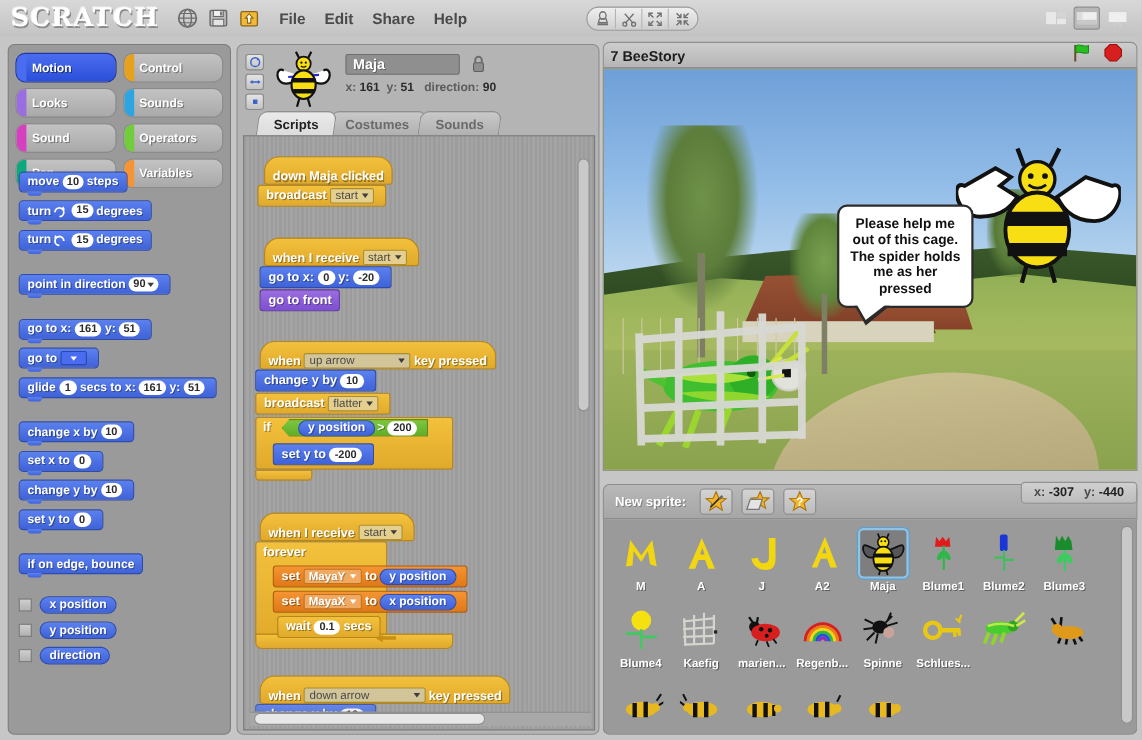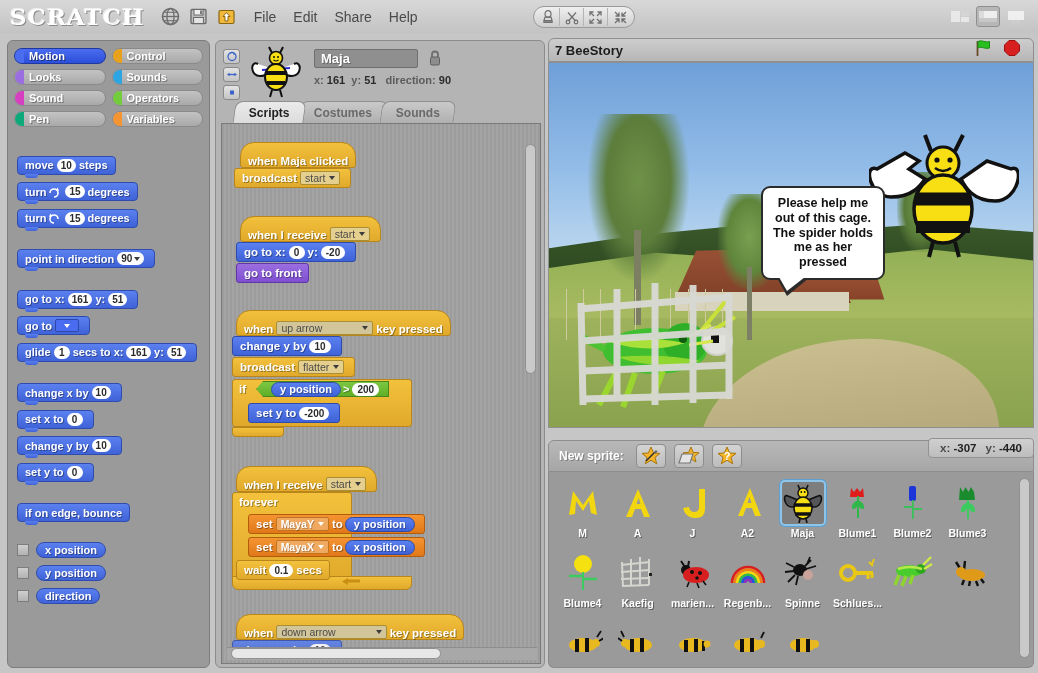--- a/index.html
+++ b/index.html
@@ -13,40 +13,40 @@
 
   
   .menubar { position:absolute; left:0; top:0; width:1038px; height:33px;
     background:linear-gradient(#d8d8d8,#c3c3c3); display:flex; align-items:center; }
   .logo { margin-left:10px; font-family:"DejaVu Serif", serif; font-size:23px;
     font-weight:bold; color:#ffffff; letter-spacing:1px;
     text-shadow:1px 1px 0 #8a8a8a, -1px -1px 0 #efefef; }
   .mb-icons { display:flex; align-items:center; gap:9px; margin-left:16px; }
   .mb-ico { width:19px; height:19px; position:relative; }
   .menu-items { display:flex; gap:17px; margin-left:18px; font-size:14px;
-    font-weight:normal; color:#4a4a4a; }
+    font-weight:bold; color:#4a4a4a; }
   .menu-items span { cursor:default; }
   .toolgrp { position:absolute; left:533px; top:6px; height:22px;
     display:flex; align-items:center; background:linear-gradient(#efefef,#cfcfcf);
     border:1px solid #9a9a9a; border-radius:11px; padding:0 2px; }
   .toolbtn { width:24px; height:18px; display:flex; align-items:center;
     justify-content:center; border-right:1px solid #b4b4b4; }
   .toolbtn:last-child { border-right:none; }
   .viewgrp { position:absolute; right:10px; top:6px; display:flex;
     align-items:center; gap:4px; }
   .viewbtn { width:24px; height:21px; display:flex; align-items:center;
     justify-content:center; }
   .viewbtn.sel { background:#b7b7b7; border:1px solid #8f8f8f; border-radius:3px; }
 
   
   .palette-panel { position:absolute; left:7px; top:40px; width:203px; height:628px;
     background:#9a9a9a; border:1px solid #7d7d7d; border-radius:6px; }
   .cat-grid { padding:7px 6px 4px 6px; display:grid; grid-template-columns:1fr 1fr;
     gap:5px 6px; }
-  .catbtn { height:16px; border-radius:9px; position:relative;
+  .catbtn { height:27px; border-radius:9px; position:relative;
     background:linear-gradient(#c3c3c3,#a9a9a9); border:1px solid #8a8a8a;
     display:flex; align-items:center; overflow:hidden; }
   .catbtn.active { background:linear-gradient(#4a6cf0,#2b4fd8); border-color:#20379e; }
   .catbtn .swatch { width:9px; height:100%; flex:0 0 9px; }
   .catbtn .clabel { font-size:11px; font-weight:bold; color:#ffffff; margin-left:5px;
     text-shadow:1px 1px 0 rgba(0,0,0,.35); }
   .catbtn.active .clabel { text-shadow:1px 1px 0 rgba(0,0,0,.5); }
 
   .blocks-area { position:absolute; left:3px; top:114px; width:197px; height:511px;
     overflow:hidden; }
@@ -572,21 +572,21 @@
           </div>
         <div class="tab">
             <span>Sounds</span>
           </div>
       </div>
     </div>
 
     <div class="canvas">
 
       <div class="sblk ctl hat" style="left:18px; top:18px;">
-        <span>when Maja clicked</span>
+        <span>down Maja clicked</span>
       </div>
       <div class="sblk ctl" style="left:12px; top:44px;">
         <span>broadcast</span>
         <span class="fieldw">
             <span>start</span>
             <i class="drop-arrow dark" style="border-top-width:4px;border-left-width:3px;border-right-width:3px;margin-left:4px"></i>
           </span>
       </div>
 
       <div class="sblk ctl hat" style="left:18px; top:92px;">
@@ -663,21 +663,21 @@
       </div>
       <div class="sblk var" style="left:26px; top:413px;">
         <span>set</span>
         <span class="fieldw varf">
             <span>MayaX</span>
             <i class="drop-arrow" style="border-top-width:4px;border-left-width:3px;border-right-width:3px;margin-left:4px"></i>
           </span>
         <span>to</span>
         <span class="repblue">x position</span>
       </div>
-      <div class="sblk ctl" style="left:14px; top:436px;">
+      <div class="sblk ctl" style="left:30px; top:436px;">
         <span>wait</span>
         <span class="numw">0.1</span>
         <span>secs</span>
       </div>
       <span style="position:absolute;left:118px;top:452px;z-index:3;">
         <svg width="22" height="12" viewBox="0 0 22 12">
             <path d="M20 3 H6" stroke="#c98f12" stroke-width="3" fill="none"></path>
             <path d="M8 0 L2 3.5 L8 7 Z" fill="#c98f12"></path>
           </svg>
       </span>

